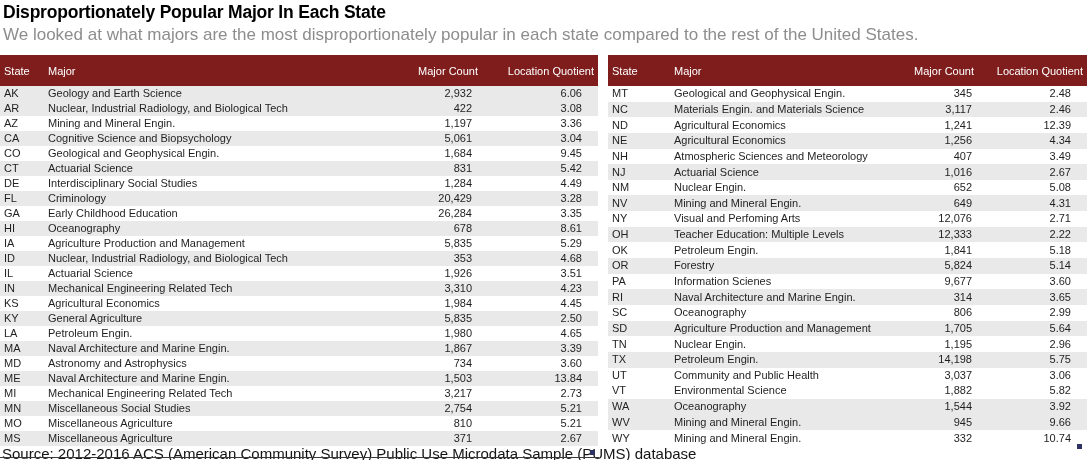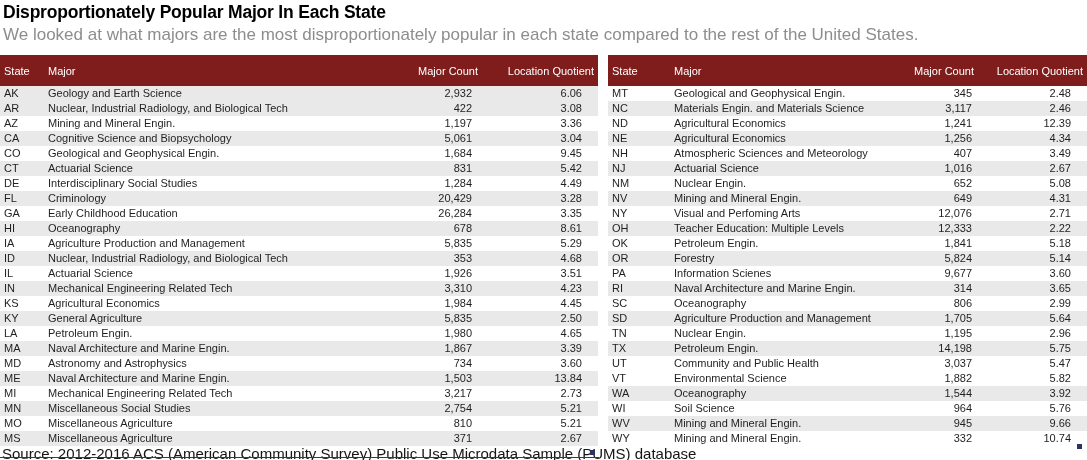--- a/index.html
+++ b/index.html
@@ -367,39 +367,33 @@
         <tr class="stripe">
           <td class="state">TX</td>
           <td class="major">Petroleum Engin.</td>
           <td class="count">14,198</td>
           <td class="lq">5.75</td>
         </tr>
         <tr>
           <td class="state">UT</td>
           <td class="major">Community and Public Health</td>
           <td class="count">3,037</td>
-          <td class="lq">5.47</td>
+          <td class="lq">3.06</td>
         </tr>
         <tr>
           <td class="state">VT</td>
           <td class="major">Environmental Science</td>
           <td class="count">1,882</td>
           <td class="lq">5.82</td>
         </tr>
         <tr class="stripe">
           <td class="state">WA</td>
           <td class="major">Oceanography</td>
           <td class="count">1,544</td>
           <td class="lq">3.92</td>
-        </tr>
-        <tr>
-          <td class="state">WI</td>
-          <td class="major">Soil Science</td>
-          <td class="count">964</td>
-          <td class="lq">5.76</td>
         </tr>
         <tr class="stripe">
           <td class="state">WV</td>
           <td class="major">Mining and Mineral Engin.</td>
           <td class="count">945</td>
           <td class="lq">9.66</td>
         </tr>
         <tr>
           <td class="state">WY</td>
           <td class="major">Mining and Mineral Engin.</td>

